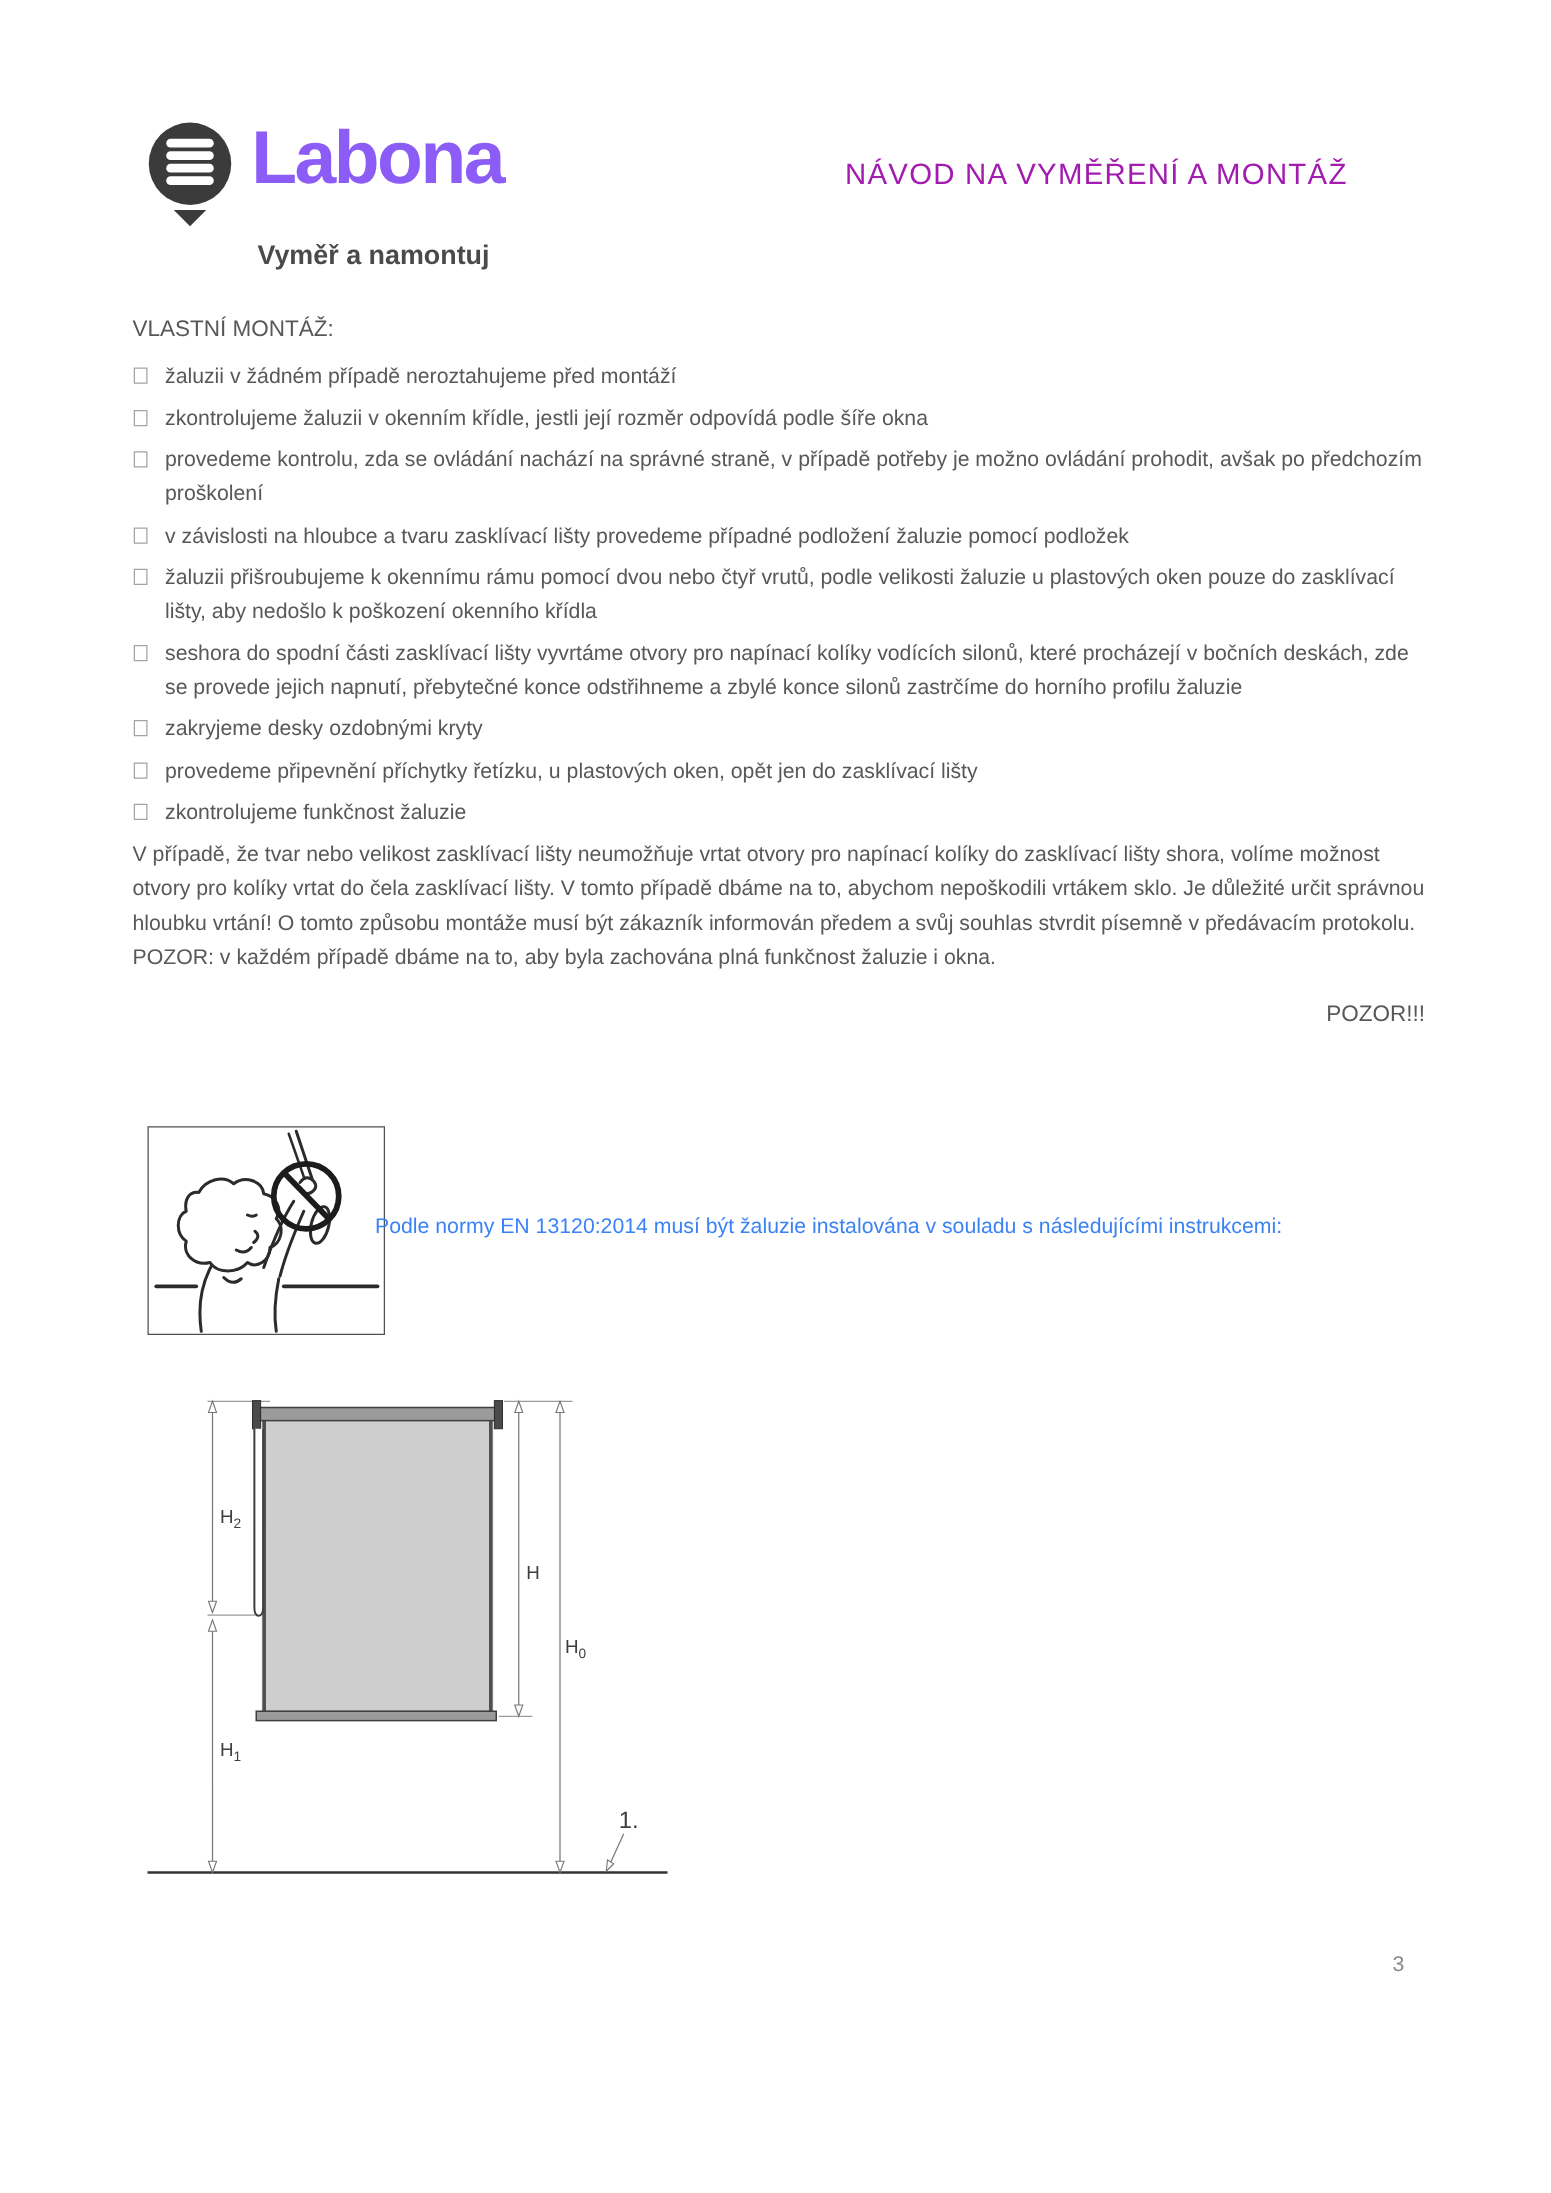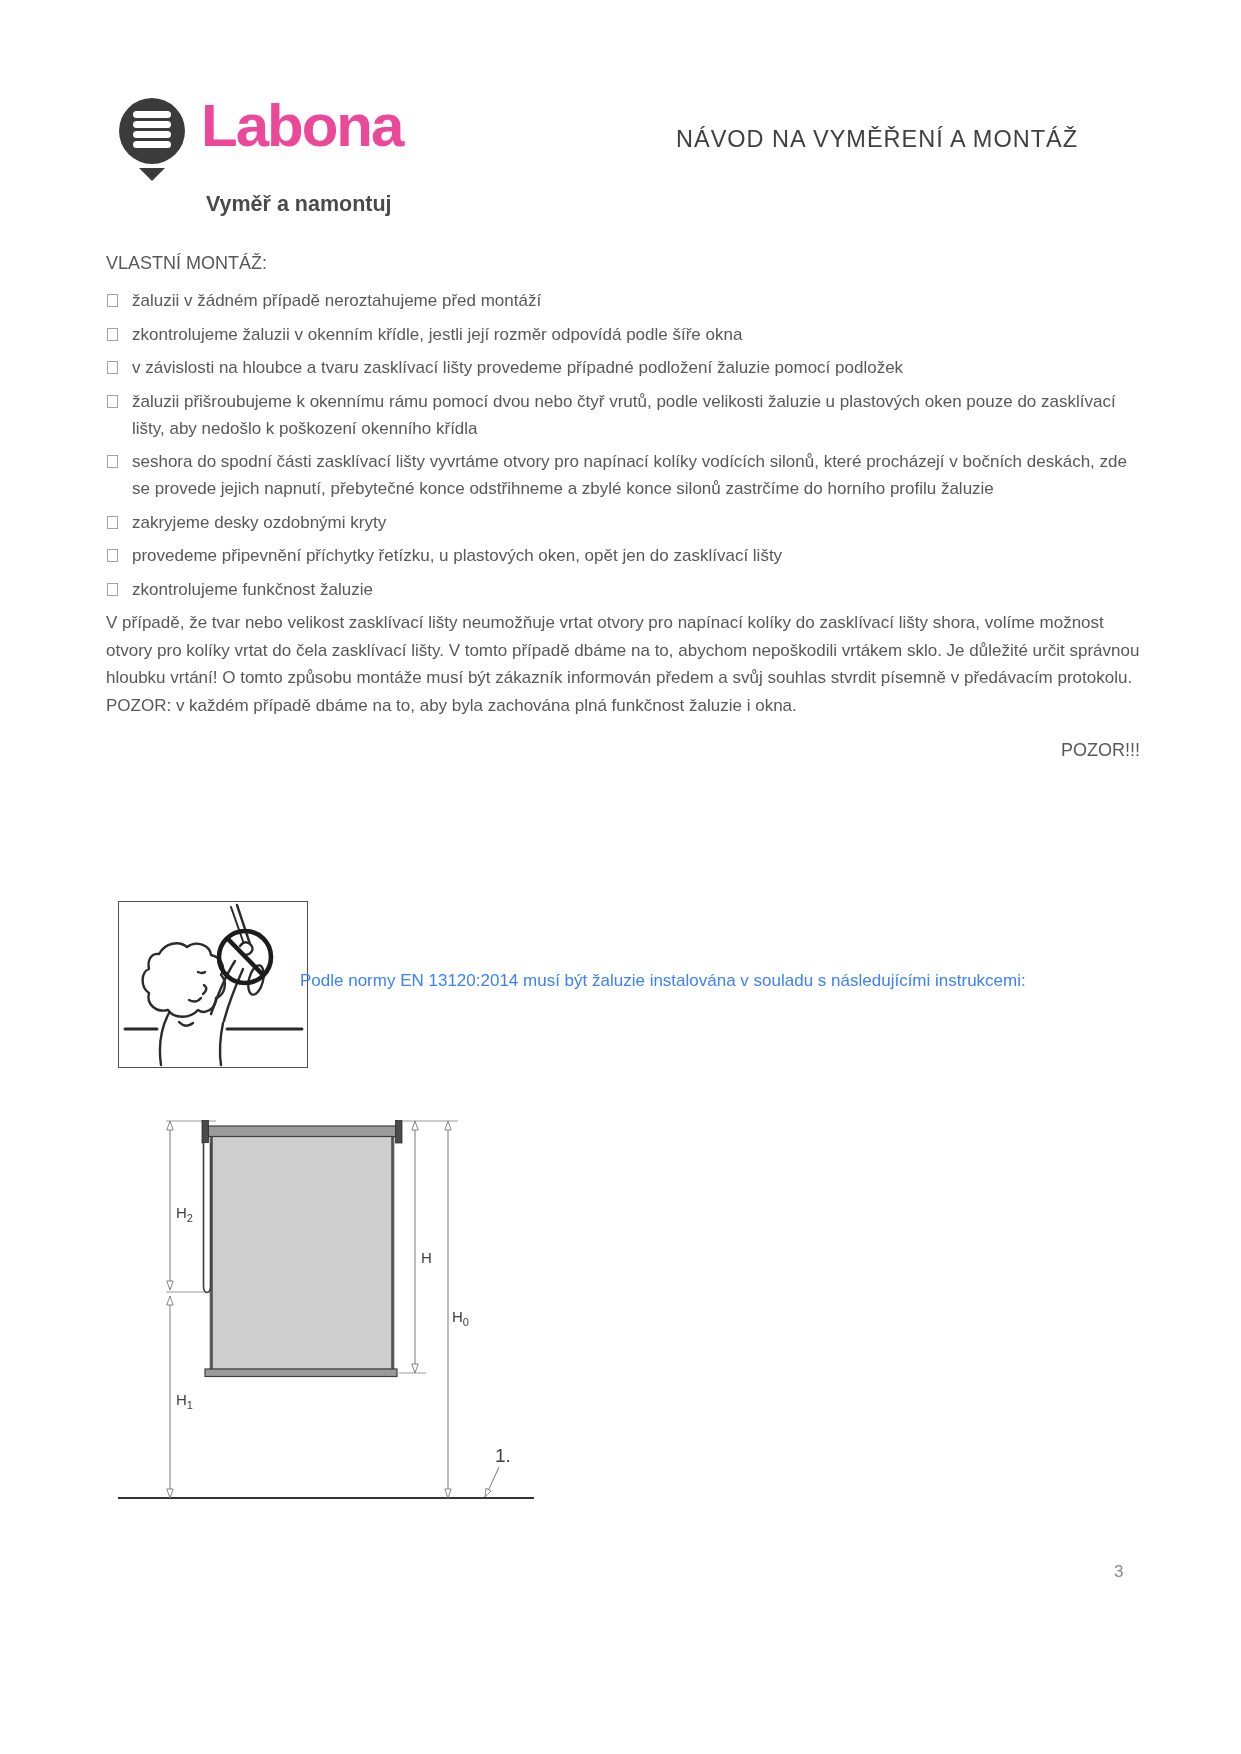--- a/index.html
+++ b/index.html
@@ -8,29 +8,29 @@
     position:relative; width:1241px; height:1754px; margin:0 auto;
     background:#ffffff; overflow:hidden;
     color:#58585a;
   }
 
   
   .logo-icon { position:absolute; left:118px; top:97px; }
   .brand {
     position:absolute; left:201px; top:96px;
     font-size:60px; font-weight:bold; letter-spacing:-2px;
-    color:#ec4899; line-height:1;
+    color:#8b5cf6; line-height:1;
   }
   .tagline {
     position:absolute; left:206px; top:164px;
     font-size:21.5px; font-weight:bold; color:#4a4a4a; line-height:1.2;margin-top:28px;
   }
   .doc-title {
     position:absolute; left:676px; top:126px;
-    font-size:23.5px; color:#404040; letter-spacing:1px; white-space:nowrap;
+    font-size:23.5px; color:#a21caf; letter-spacing:1px; white-space:nowrap;
   }
 
   
   .content {
     position:absolute; left:106px; top:250px; width:1034px;
     font-size:17px; line-height:27px; color:#58585a;
   }
   .section-heading { font-size:18px; font-weight:normal; color:#58585a; margin-bottom:10px; }
   ul.checklist { list-style:none; }
   ul.checklist li { display:flex; margin-bottom:6.5px; }
@@ -85,20 +85,24 @@
       <li>
         <span class="checkbox"></span>
         <span>žaluzii v žádném případě neroztahujeme před montáží</span>
         </li>
       <li>
         <span class="checkbox"></span>
         <span>zkontrolujeme žaluzii v okenním křídle, jestli její rozměr odpovídá podle šíře okna</span>
         </li>
       <li>
         <span class="checkbox"></span>
+        <span>provedeme kontrolu, zda se ovládání nachází na správné straně, v případě potřeby je možno ovládání prohodit, avšak po předchozím proškolení</span>
+        </li>
+      <li>
+        <span class="checkbox"></span>
         <span>v závislosti na hloubce a tvaru zasklívací lišty provedeme případné podložení žaluzie pomocí podložek</span>
         </li>
       <li>
         <span class="checkbox"></span>
         <span>žaluzii přišroubujeme k okennímu rámu pomocí dvou nebo čtyř vrutů, podle velikosti žaluzie u plastových oken pouze do zasklívací lišty, aby nedošlo k poškození okenního křídla</span>
         </li>
       <li>
         <span class="checkbox"></span>
         <span>seshora do spodní části zasklívací lišty vyvrtáme otvory pro napínací kolíky vodících silonů, které procházejí v bočních deskách, zde se provede jejich napnutí, přebytečné konce odstřihneme a zbylé konce silonů zastrčíme do horního profilu žaluzie</span>
         </li>

